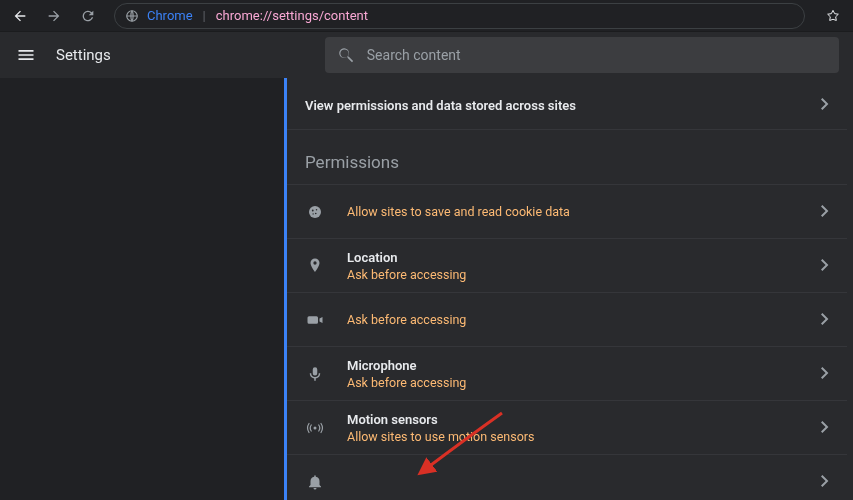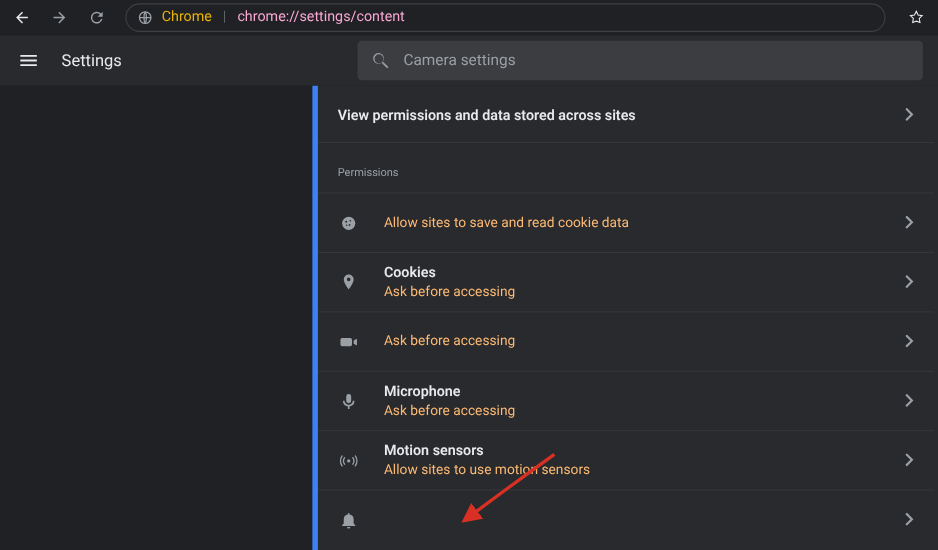--- a/index.html
+++ b/index.html
@@ -12,51 +12,51 @@
   .tb-btn { width: 28px; height: 28px; display:flex; align-items:center; justify-content:center; color:#9aa0a6; border-radius:50%; }
   .tb-btn svg { width:16px; height:16px; fill: currentColor; }
   .tb-btn.back { color:#e8eaed; }
   .omnibox {
     flex:1; height:26px; background:#202124; border:1px solid #3c4043; border-radius:14px;
     display:flex; align-items:center; padding:0 10px; gap:8px; color:#bdc1c6; font-size:13px;
     margin-left:6px; margin-right:8px;
   }
   .omnibox .globe { width:14px; height:14px; color:#9aa0a6; display:flex; }
   .omnibox .globe svg { width:14px; height:14px; fill: currentColor; }
-  .omnibox .chrome-label { color:#eab308;text-align:right; }
+  .omnibox .chrome-label { color:#3b82f6;text-align:right; }
   .omnibox .sep { color:#5f6368; margin:0 2px; }
   .omnibox .url-rest { color:#f9a8d4; }
   .star { width:28px; height:28px; display:flex; align-items:center; justify-content:center; color:#e8eaed; }
   .star svg { width:16px; height:16px; fill:none; stroke: currentColor; stroke-width:1.5; }
   
   .header {
     height:46px; background:#292a2d; display:flex; align-items:center; padding:0 14px; gap:18px;
   }
   .hamburger { width:24px; height:24px; display:flex; align-items:center; justify-content:center; color:#e8eaed; }
   .hamburger svg { width:20px; height:20px; fill: currentColor; }
   .header-title { font-size:15px; color:#e8eaed; }
   .searchbar {
     margin-left:196px; flex:1; max-width:560px; height:36px; background:#3c3d40; border-radius:4px;
     display:flex; align-items:center; padding:0 12px; gap:12px; color:#9aa0a6; font-size:14px;
   }
   .searchbar svg { width:18px; height:18px; fill: currentColor; }
   
   .content-area { display:flex; height: calc(500px - 32px - 46px); }
   .left-pane { width:284px; background:#202124; }
-  .right-pane { flex:1; background:#292a2d; border-left:5px solid #3b82f6; position:relative; overflow:hidden; }
+  .right-pane { flex:1; background:#292a2d; border-left:3px solid #3b82f6; position:relative; overflow:hidden; }
   .panel { width:560px; margin-left:0; padding-top:4px; }
   
   .sub-row {
     height:48px; display:flex; align-items:center; justify-content:space-between;
     padding:0 18px; border-bottom:1px solid #35363a; font-size:13px; color:#e8eaed; font-weight:600;
   }
   .chev { color:#9aa0a6; }
   .chev svg { width:8px; height:12px; fill: currentColor; }
   
-  .section-heading { padding:22px 18px 12px 18px; font-size:10px; color:#9aa0a6; }
+  .section-heading { padding:22px 18px 12px 18px; font-size:17px; color:#9aa0a6; }
   
   .perm-row {
     display:flex; align-items:center; gap:22px; padding:10px 18px; border-top:1px solid #35363a;
     min-height:54px;
   }
   .perm-row:first-of-type { border-top:1px solid #35363a; }
   .perm-icon { width:20px; height:20px; color:#9aa0a6; display:flex; align-items:center; justify-content:center; }
   .perm-icon svg { width:18px; height:18px; fill: currentColor; }
   .perm-text { flex:1; display:flex; flex-direction:column; gap:2px; }
   .perm-title { font-size:13px; color:#e8eaed; font-weight:600; }
@@ -105,21 +105,21 @@
   <div class="hamburger">
     <svg viewBox="0 0 24 24">
         <path d="M3 6h18v2H3zM3 11h18v2H3zM3 16h18v2H3z"></path>
       </svg>
   </div>
   <div class="header-title">Settings</div>
   <div class="searchbar">
     <svg viewBox="0 0 24 24">
         <path d="M15.5 14h-.79l-.28-.27a6.5 6.5 0 1 0-.7.7l.27.28v.79L20 21.5 21.5 20zM10 15.5A5.5 5.5 0 1 1 15.5 10 5.5 5.5 0 0 1 10 15.5z"></path>
       </svg>
-    <span>Camera settings</span>
+    <span>Search content</span>
   </div>
 </div>
 
 <div class="content-area">
   <div class="left-pane"></div>
   <div class="right-pane">
     <div class="panel">
 
       <div class="sub-row">
         <span>View permissions and data stored across sites</span>
@@ -150,21 +150,21 @@
             </svg></span>
       </div>
 
       <div class="perm-row">
         <span class="perm-icon">
           <svg viewBox="0 0 24 24">
               <path d="M12 2a6 6 0 0 0-6 6c0 4.5 6 12 6 12s6-7.5 6-12a6 6 0 0 0-6-6zm0 8.2A2.2 2.2 0 1 1 14.2 8 2.2 2.2 0 0 1 12 10.2z"></path>
             </svg>
         </span>
         <div class="perm-text">
-          <span class="perm-title">Cookies</span>
+          <span class="perm-title">Location</span>
           <span class="perm-sub">Ask before accessing</span>
         </div>
         <span class="chev"><svg viewBox="0 0 8 12">
               <path d="M0 1.4 1.4 0 7.4 6l-6 6L0 10.6 4.6 6z"></path>
             </svg></span>
       </div>
 
       <div class="perm-row">
         <span class="perm-icon">
           <svg viewBox="0 0 24 24">

